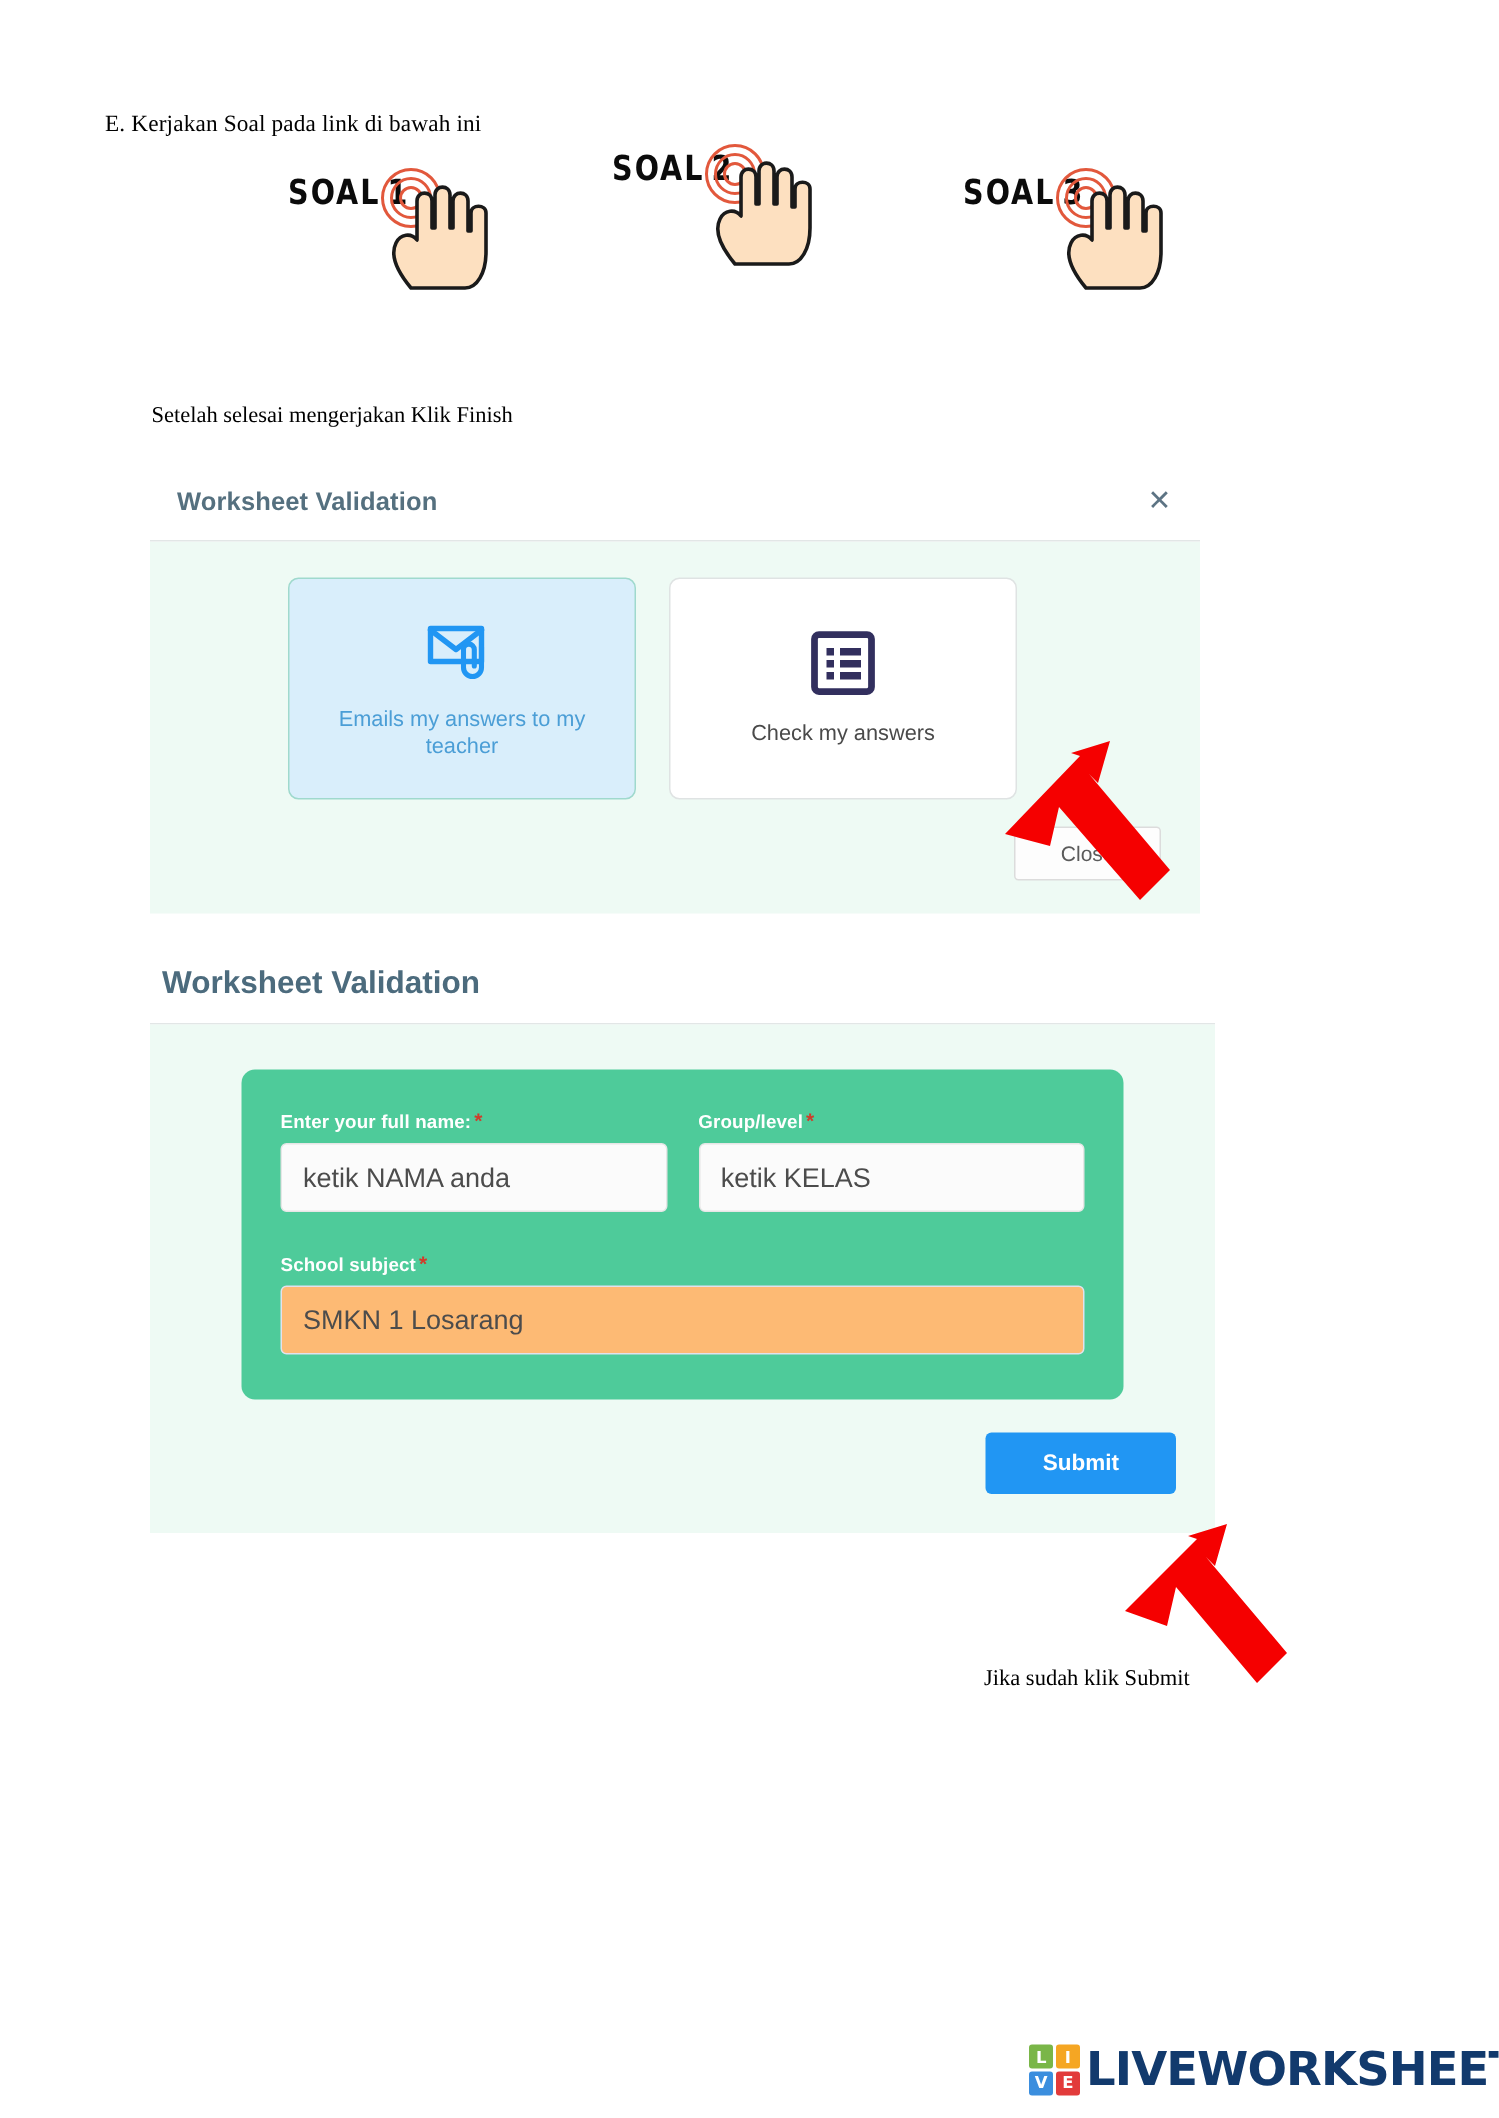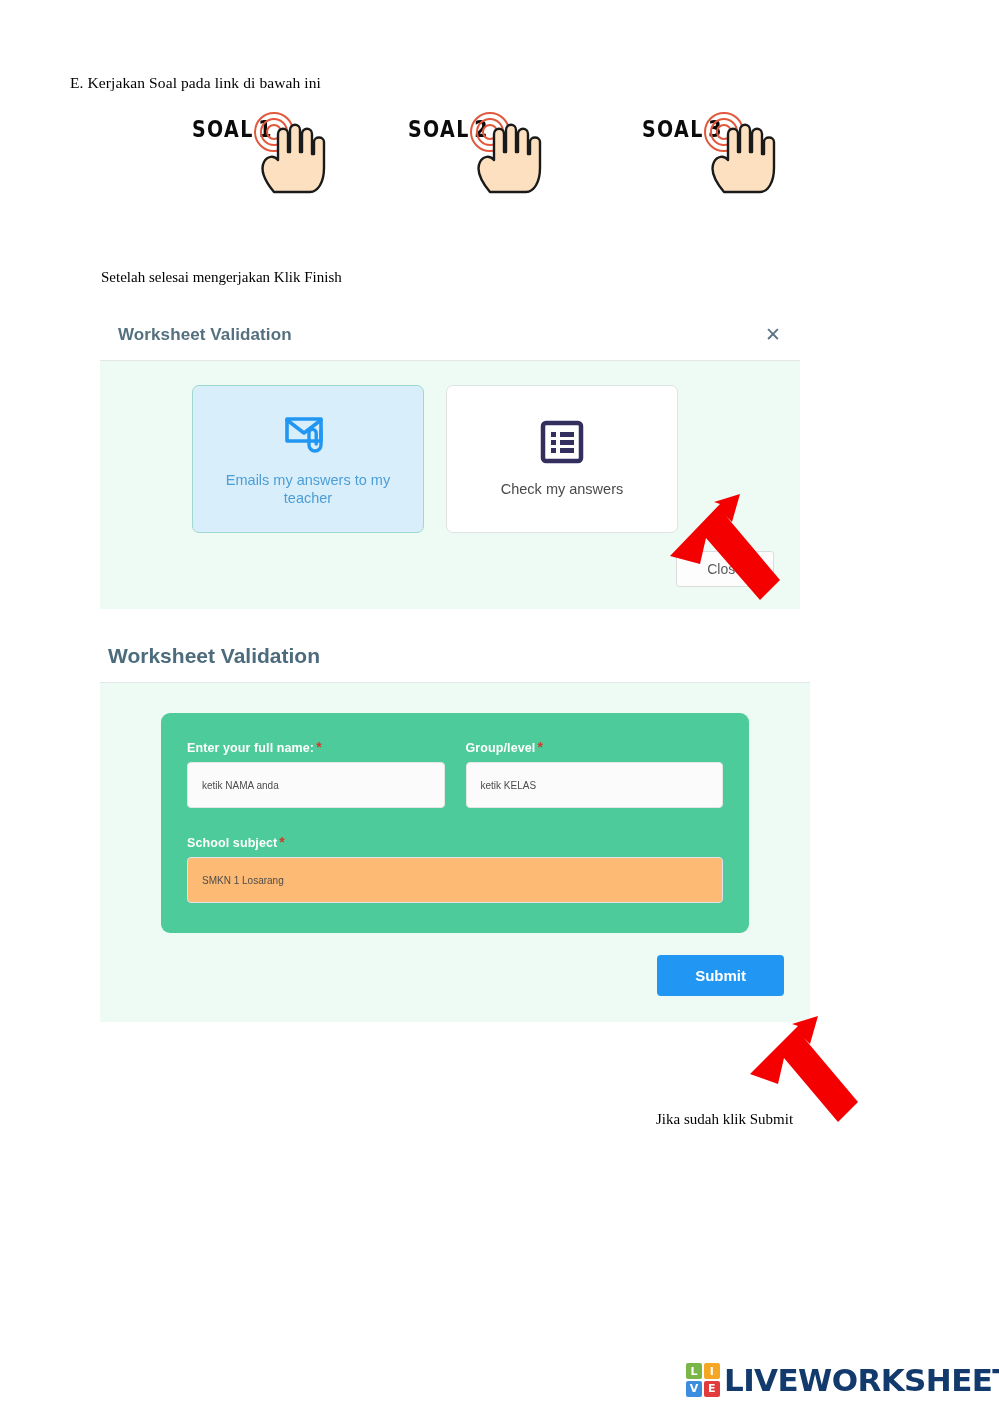--- a/index.html
+++ b/index.html
@@ -80,21 +80,21 @@
   .field-row + .field-row{margin-top:26px;align-items:flex-end;}
   .field{flex:1;}
   .field-label{
     font-size:12.5px;font-weight:bold;color:#ffffff;margin-bottom:7px;
     letter-spacing:.1px;
   }
   .req{color:#d13b2a;font-size:14px;margin-left:2px;font-weight:bold;}
   .field-input{
     height:46px;border-radius:4px;background:#fbfbfb;border:1px solid #e6e6e6;
     display:flex;align-items:center;padding:0 14px;box-sizing:border-box;
-    font-size:10px;color:#4c4c4c;
+    font-size:18px;color:#4c4c4c;
   }
   .input-autofill{background:#fdba74;border:1px solid #e0e2ee;}
   .input-focus{background:#fff;border:1.6px solid #4b5560;position:relative;}
   .caret{
     display:inline-block;width:1.4px;height:17px;background:#222;margin-left:1px;
   }
   .submit-row{text-align:right;padding:22px 26px 0 0;}
   .submit-btn{
     display:inline-block;background:#2196f3;border-radius:4px;color:#fff;
     font-size:15px;font-weight:bold;padding:12px 38px;cursor:pointer;text-align:right;
@@ -133,21 +133,21 @@
     <span>SOAL</span><span class="num">1</span>
   </div>
   <span class="ripple" style="left:62px;top:8px;width:36px;height:36px;"></span>
   <span class="ripple" style="left:68px;top:14px;width:24px;height:24px;"></span>
   <span class="ripple" style="left:74px;top:20px;width:12px;height:12px;"></span>
   <svg class="hand" width="110" height="78" viewBox="0 0 110 78">
     <path d="M26 74 C16 62 12 52 16 44 C19 38 26 37 30 42 L30 16 C30 9 40 9 40 16 L40 34 L42 34 L42 12 C42 5 52 5 52 12 L52 34 L54 34 L54 16 C54 9 64 9 64 16 L64 36 L66 36 L66 24 C66 18 76 18 76 24 L76 50 C76 64 70 74 62 74 Z" fill="#fde0c0" stroke="#1a1a1a" stroke-width="2.4" stroke-linejoin="round"></path>
   </svg>
 </div>
 
-<div class="abs soal-group" style="left:408px;top:104px;">
+<div class="abs soal-group" style="left:408px;top:88px;">
   <div class="soal-text">
     <span>SOAL</span><span class="num">2</span>
   </div>
   <span class="ripple" style="left:62px;top:8px;width:36px;height:36px;"></span>
   <span class="ripple" style="left:68px;top:14px;width:24px;height:24px;"></span>
   <span class="ripple" style="left:74px;top:20px;width:12px;height:12px;"></span>
   <svg class="hand" width="110" height="78" viewBox="0 0 110 78">
     <path d="M26 74 C16 62 12 52 16 44 C19 38 26 37 30 42 L30 16 C30 9 40 9 40 16 L40 34 L42 34 L42 12 C42 5 52 5 52 12 L52 34 L54 34 L54 16 C54 9 64 9 64 16 L64 36 L66 36 L66 24 C66 18 76 18 76 24 L76 50 C76 64 70 74 62 74 Z" fill="#fde0c0" stroke="#1a1a1a" stroke-width="2.4" stroke-linejoin="round"></path>
   </svg>
 </div>

